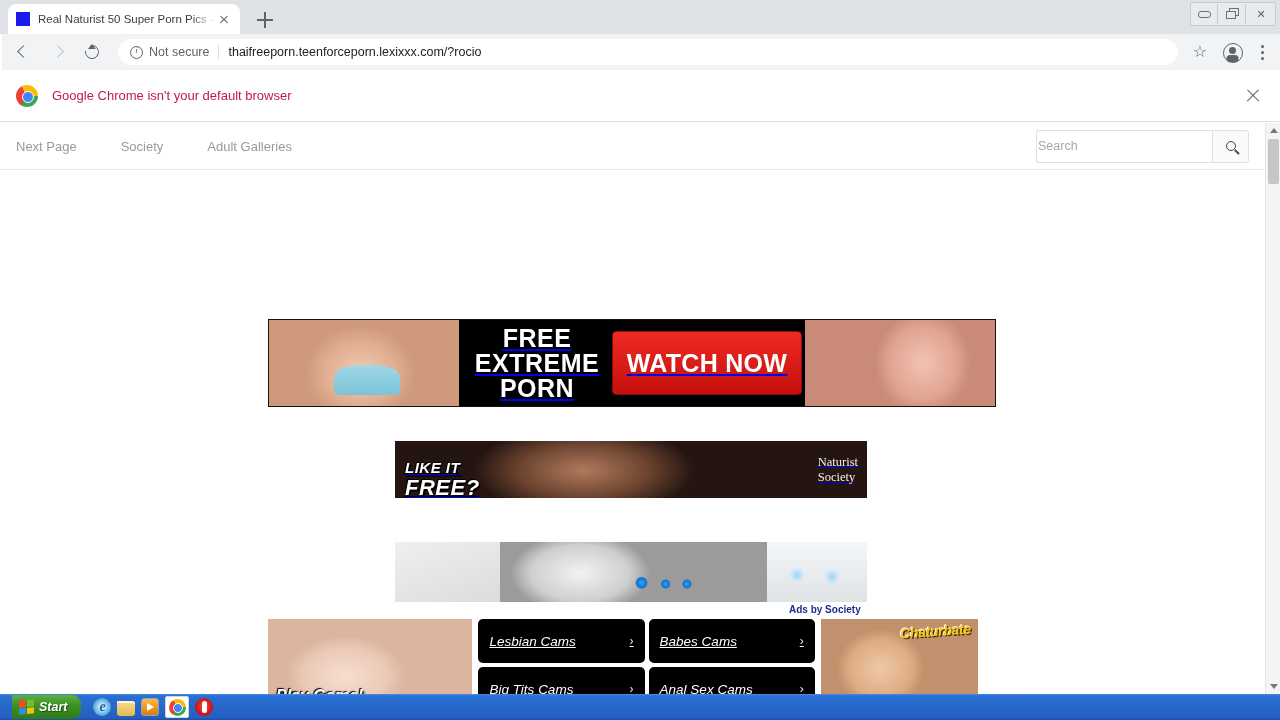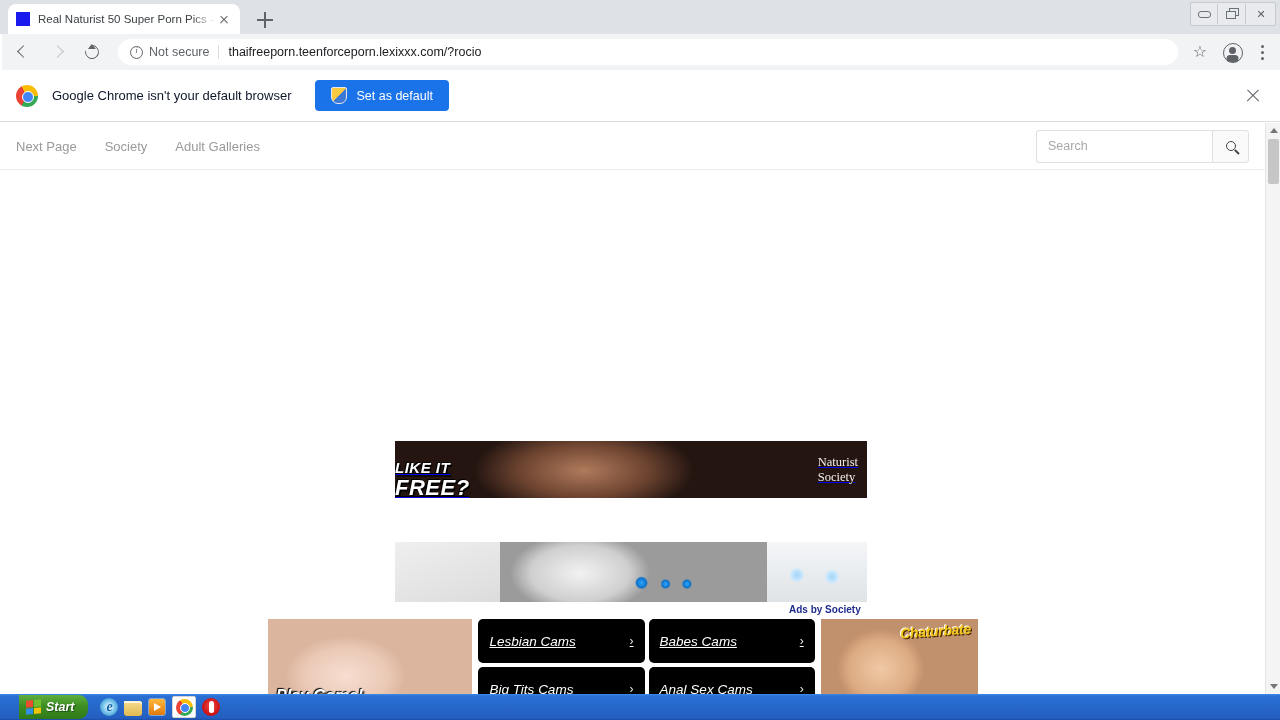--- a/index.html
+++ b/index.html
@@ -142,21 +142,21 @@
   .chrome-logo {
     width: 22px; height: 22px; border-radius: 50%; flex: none; margin-right: 14px;
     background:
       conic-gradient(from 210deg, #ea4335 0deg 120deg, #fbbc05 120deg 240deg, #34a853 240deg 360deg);
     position: relative;
   }
   .chrome-logo::after {
     content: ''; position: absolute; left: 6px; top: 6px; width: 10px; height: 10px;
     border-radius: 50%; background: #4285f4; border: 1.5px solid #fff;
   }
-  .infobar-text { font-size: 13px; color: #0f172a; margin-right: 24px; }
+  .infobar-text { font-size: 13px; color: #be185d; margin-right: 24px; }
   .set-default-btn {
     background: #1a73e8; color: #fff; border: none; border-radius: 4px;
     height: 31px; padding: 0 16px; font-size: 12.5px;
     display: flex; align-items: center; gap: 9px;
     font-family: "Liberation Sans", sans-serif;
   }
   .shield-ic {
     width: 16px; height: 17px; flex: none;
     background: linear-gradient(135deg,#f9c942 50%, #3b78d8 50%);
     border: 1.2px solid #e8e8e8;
@@ -179,26 +179,26 @@
   }
   .page { position: relative; width: 1265px; height: 571px; background: #fff; }
 
   
   .site-header {
     height: 47px; border-bottom: 1px solid #ececec;
     display: flex; align-items: center; padding: 0 16px;
     background: #fff;
   }
   .site-title { font-size: 17px; color: #9a9a9a; font-weight: 400; margin-right: 36px; }
-  .site-nav { display: flex; gap: 28px; }
+  .site-nav { display: flex; gap: 44px; }
   .site-nav a { font-size: 13px; color: #9a9a9a; text-decoration: none; }
   .search-wrap { margin-left: auto; display: flex; align-items: center; }
   .search-input {
     width: 176px; height: 33px; border: 1px solid #e0e0e0; border-right: none;
-    border-radius: 3px 0 0 3px; padding: 0 11px; font-size: 12.5px; color: #b91c1c;
+    border-radius: 3px 0 0 3px; padding: 0 1px; font-size: 12.5px; color: #b91c1c;
     background: #fff; outline: none; font-family: "Liberation Sans", sans-serif;
   }
   .search-input::placeholder { color: #a8a8a8; }
   .search-btn {
     width: 37px; height: 33px; border: 1px solid #e0e0e0; background: #fafafa;
     border-radius: 0 3px 3px 0; display: flex; align-items: center; justify-content: center;
   }
   .mag {
     width: 10px; height: 10px; border: 1.7px solid #444; border-radius: 50%;
     position: relative; display: block;
@@ -249,21 +249,21 @@
   .banner2 {
     position: absolute; left: 395px; top: 318px; width: 472px; height: 57px;
     background: #100c0a; overflow: hidden; display: flex; align-items: center;
     background-image:
       radial-gradient(ellipse 110px 46px at 40% 52%, #b07a5c 0%, #6d4430 58%, #241511 100%),
       radial-gradient(ellipse 120px 48px at 70% 58%, #c08e6c 0%, #7a5138 55%, #1d110d 100%),
       linear-gradient(180deg,#191210,#0a0706);
   }
   .b2-left {
     color: #fff; font-size: 15px; font-weight: 800; font-style: italic;
-    line-height: 1.05; letter-spacing: 0.5px;
+    line-height: 1.05; padding-left: 10px; letter-spacing: 0.5px;
     text-shadow: 1.5px 1.5px 0 #000, -1px -1px 0 #000;
     margin-top: 20px;
   }
   .b2-left .big { font-size: 22px; display: block; }
   .b2-right {
     margin-left: auto; padding-right: 9px; color: #f4f0ea; font-size: 12.5px;
     line-height: 1.15; text-align: left; font-family: "Liberation Serif", serif;
   }
 
   .banner3 {
@@ -350,21 +350,21 @@
     background: #c6c6c6; border-radius: 2px;
   }
 
   
   .taskbar {
     position: absolute; left: 0; bottom: 0; width: 1280px; height: 26px;
     background: linear-gradient(180deg,#3f8ce8 0%, #2a6fd4 8%, #245fc0 92%, #1b4fa8 100%);
     display: flex; align-items: center;
   }
   .start-btn {
-    height: 24px; margin-left: 19px; padding: 0 14px 0 7px;
+    height: 24px; margin-left: 12px; padding: 0 14px 0 7px;
     background: linear-gradient(180deg,#5fae3f 0%, #3d8f22 45%, #2f7a19 100%);
     border-radius: 0 9px 9px 0; display: flex; align-items: center; gap: 5px;
     color: #fff; font-size: 12.5px; font-weight: 700; font-style: italic;
     text-shadow: 1px 1px 1px #1c4d10;
   }
   .win-flag {
     width: 15px; height: 14px; flex: none; position: relative;
     display: grid; grid-template-columns: 1fr 1fr; grid-template-rows: 1fr 1fr;
     gap: 1px; transform: skewY(-6deg);
   }
@@ -502,44 +502,52 @@
     <div class="kebab">
       <span></span>
         <span></span>
         <span></span>
     </div>
   </div>
 
   <div class="infobar">
     <span class="chrome-logo"></span>
     <span class="infobar-text">Google Chrome isn't your default browser</span>
-    <button class="set-default-btn">
-      <span class="shield-ic"></span>
-      <span>Set as default</span>
-    </button>
     <span class="infobar-close"></span>
   </div>
 
   <div class="viewport">
     <div class="page">
 
       <div class="site-header">
         <nav class="site-nav">
           <a href="#">Next Page</a>
           <a href="#">Society</a>
           <a href="#">Adult Galleries</a>
         </nav>
         <div class="search-wrap">
           <input class="search-input" type="text" placeholder="Search" style="">
           <button class="search-btn">
             <span class="mag"></span>
           </button>
         </div>
       </div>
 
+      <a class="banner1" href="#">
+        <span class="b1-photo-l"></span>
+        <span class="b1-text">
+          <span>FREE</span>
+          <span>EXTREME</span>
+          <span>PORN</span>
+        </span>
+        <span class="b1-cta">
+          <span class="b1-btn">WATCH NOW</span>
+        </span>
+        <span class="b1-photo-r"></span>
+      </a>
 
       <a class="banner2" href="#">
         <span class="b2-left">
           <span>LIKE IT</span>
           <span class="big">FREE?</span>
         </span>
         <span class="b2-right">
           <span>Naturist</span><br>
           <span>Society</span>
         </span>

